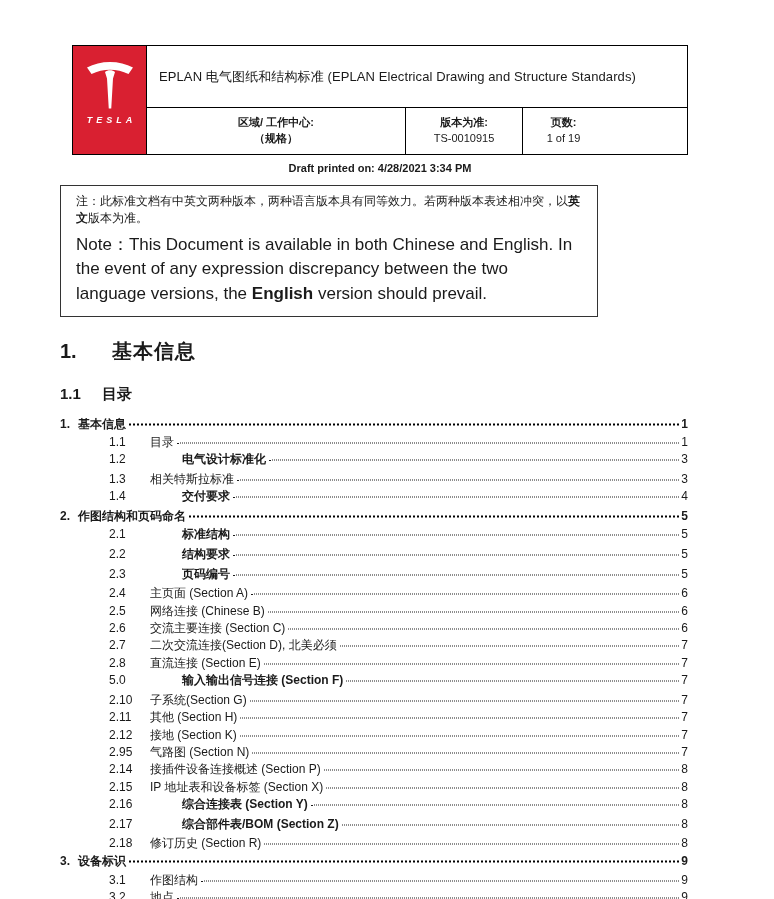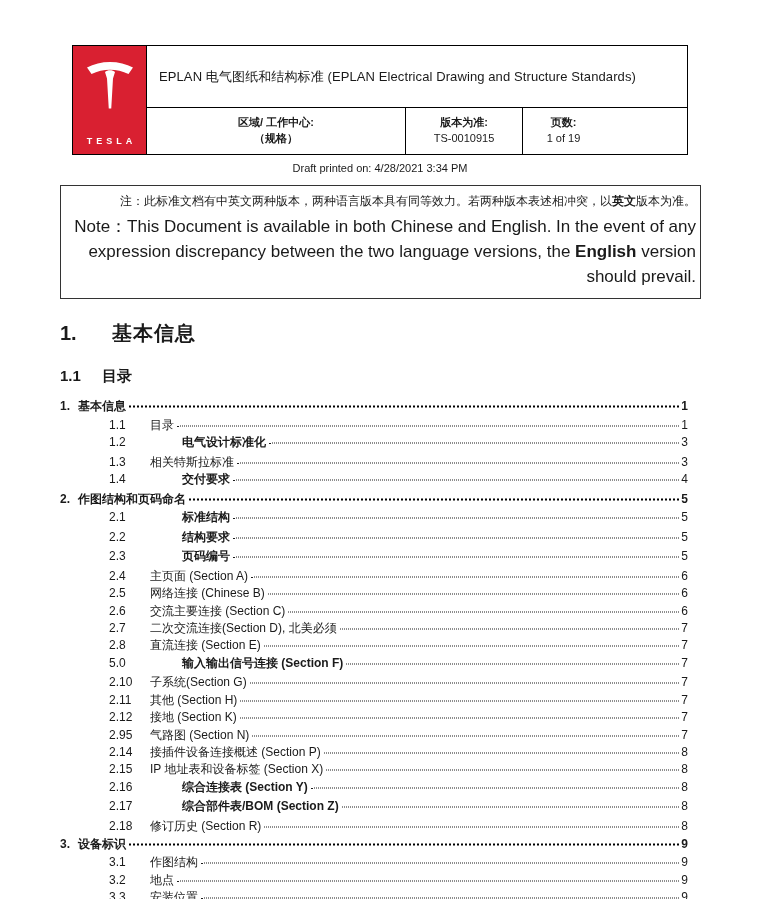--- a/index.html
+++ b/index.html
@@ -19,22 +19,23 @@
     width: 616px;
     display: grid;
     grid-template-columns: 74px 259px 117px 81px 83px;
     grid-template-rows: 62px 46px;
     border: 1px solid var(--line);
   }
   .logo-cell {
     grid-column: 1; grid-row: 1 / 3;
     background: var(--brand-red);
     border-right: 1px solid var(--line);
-    display: flex; flex-direction: column; align-items: center; justify-content: space-between;
+    display: flex; flex-direction: column; align-items: center; 
     padding: 7px 4px 8px;
+    font-style: italic;
   }
   .logo-cell svg { width: 50px; height: 62px; display: block; }
   .tesla-wordmark {
     color: #fff; font-size: 9px; font-weight: bold;
     letter-spacing: 4px; margin-right: -4px; white-space: nowrap;
   }
   .title-cell {
     grid-column: 2 / 6; grid-row: 1;
     border-bottom: 1px solid var(--line);
     display: flex; align-items: center;
@@ -46,29 +47,29 @@
     font-size: 11px; line-height: 1.45; text-align: center;
     border-right: 1px solid var(--line);
     padding: 2px 3px;
   }
   .hcell:last-child { border-right: none; }
   .hcell .lbl { font-weight: bold; }
   .hcell .val { font-weight: normal; }
 
   .draft-line {
     width: 616px; margin: 7px 0 0 72px;
-    text-align: center; font-size: 11px; font-weight: normal;
+    text-align: center; font-size: 11px; font-weight: bold;
   }
 
   
   .note-box {
-    margin: 11px 0 0 60px; width: 641px;
+    margin: 11px 0 0 60px; width: 538px;
     border: 1px solid #333;
-    padding: 7px 4px 9px;
-    font-size: 12.5px; line-height: 1.45; text-align: right;
+    padding: 7px 15px 9px;
+    font-size: 12.5px; line-height: 1.45;
   }
   .note-zh { font-size: 12px; margin-bottom: 5px; }
   .note-en { font-size: 17px; }
 
   
   .h1 {
     margin: 21px 0 0 60px;
     display: flex; align-items: baseline;
     font-size: 20px; font-weight: bold; letter-spacing: 1px;
   }

